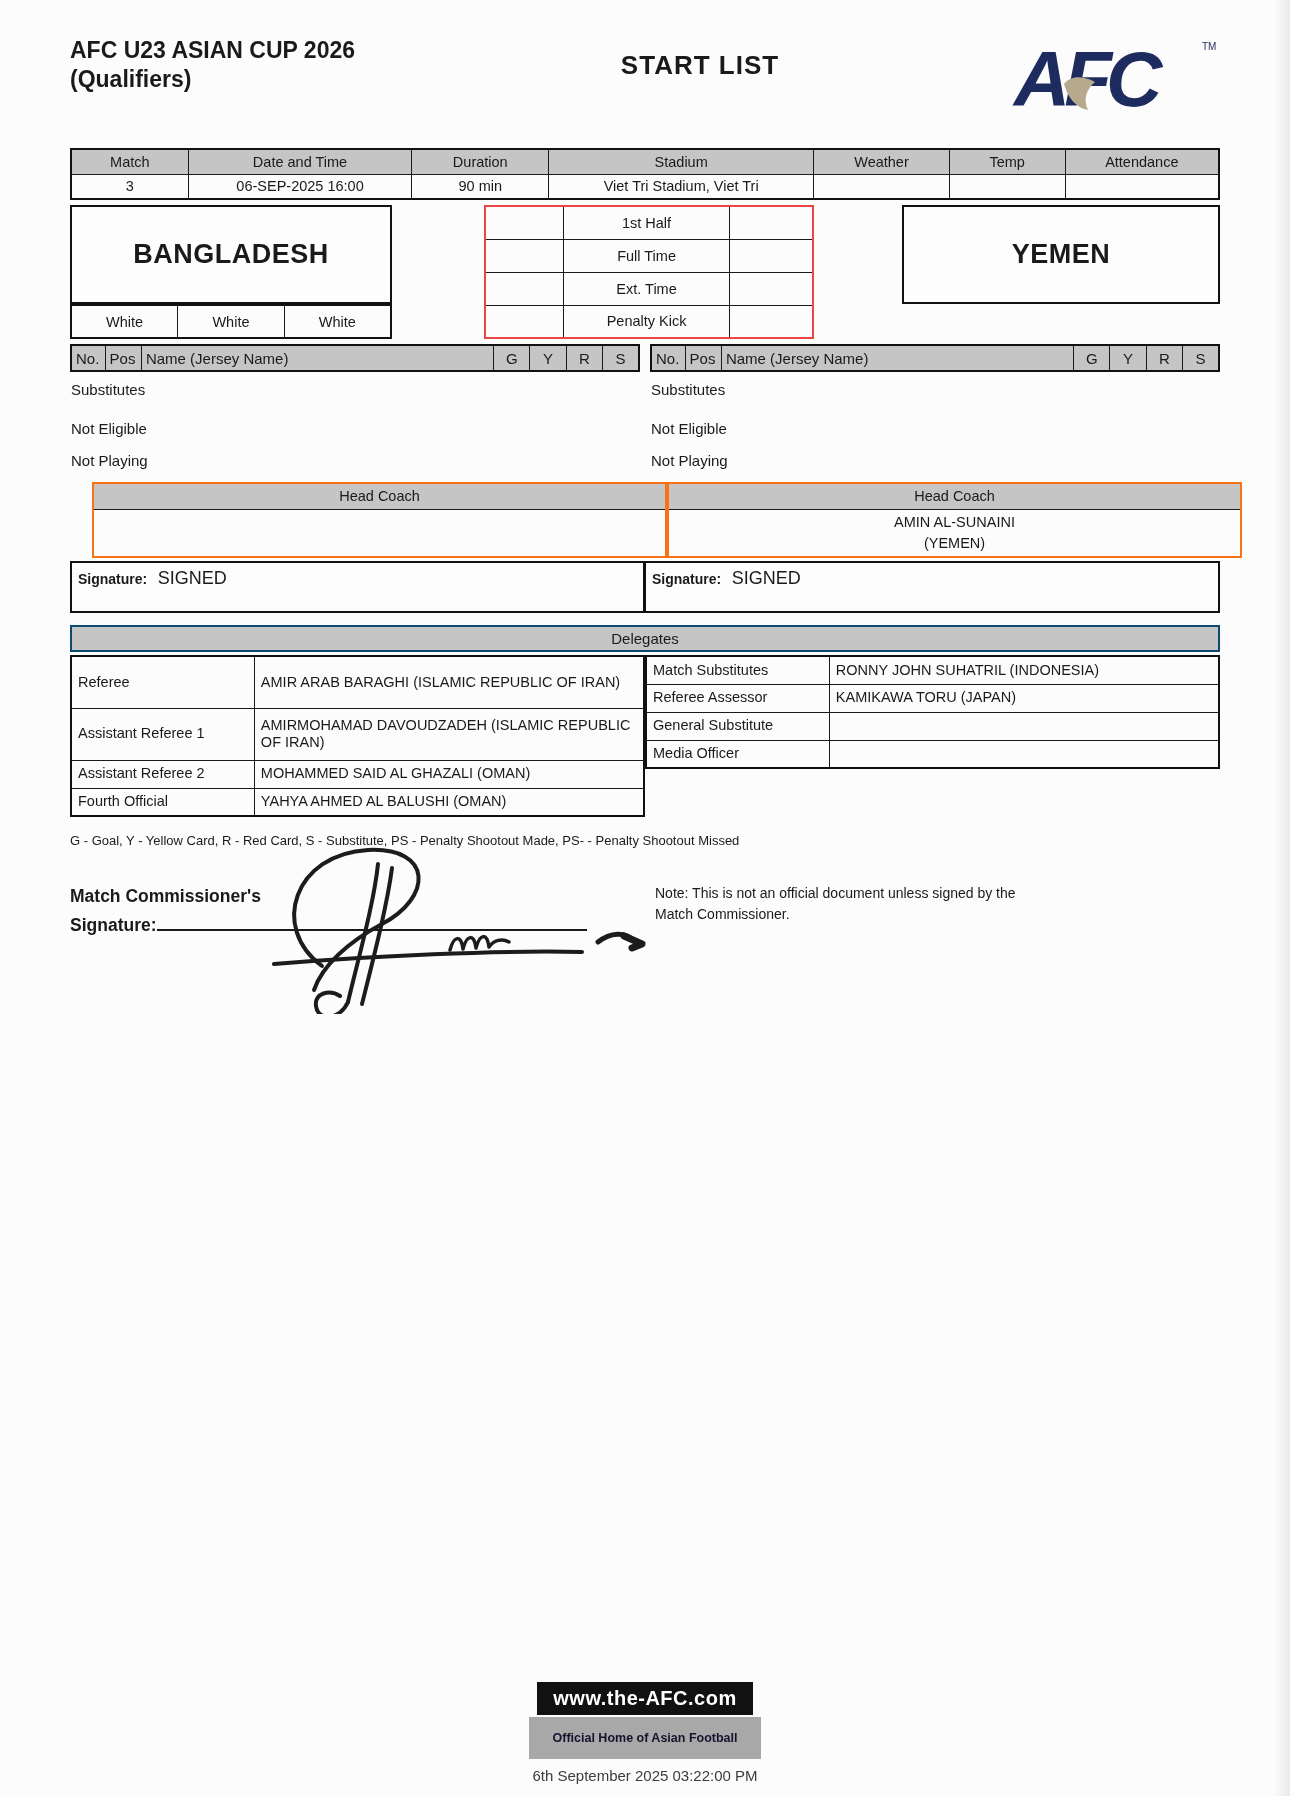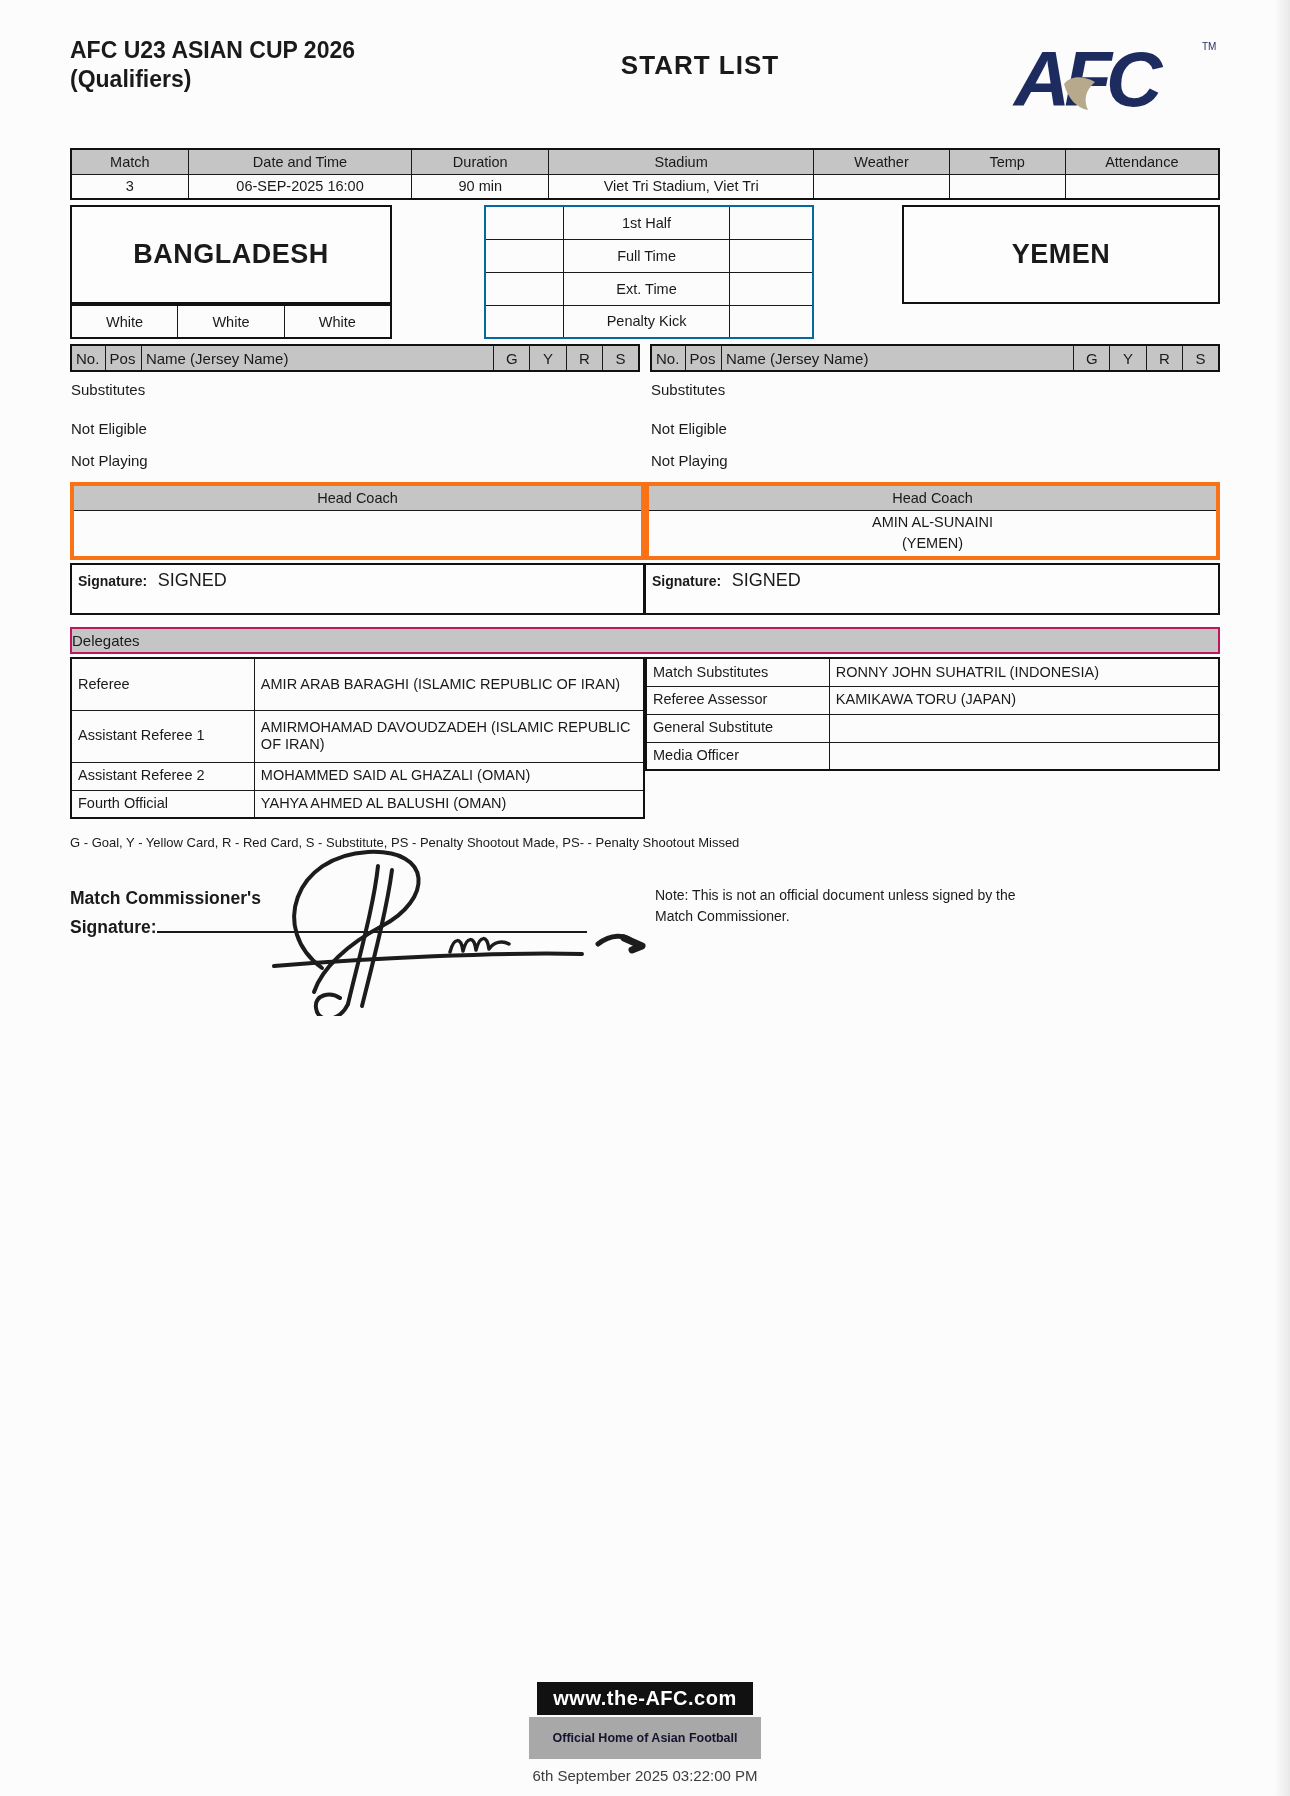--- a/index.html
+++ b/index.html
@@ -34,53 +34,53 @@
   
   .teams-grid{display:grid;margin-top:5px;
     grid-template-columns:322px 92px 330px 88px 318px;
     grid-template-rows:99px 33px;}
   .team-box{border:2px solid #111;display:flex;align-items:center;justify-content:center;
     font-size:27px;font-weight:bold;letter-spacing:.5px;background:#fdfdfd;}
   .home-box{grid-column:1;grid-row:1;}
   .away-box{grid-column:5;grid-row:1;}
   .mid-table{grid-column:3;grid-row:1/3;}
   .mid-table td{height:33px;text-align:center;font-size:14.5px;}
-  .mid-table{border:2px solid #0369a1;}
+  .mid-table{border:2px solid #ef4444;}
   .colors-table td{height:33px;text-align:center;font-size:14.5px;}
   .home-colors{grid-column:1;grid-row:2;}
   .away-colors{grid-column:5;grid-row:2;}
 
   
   .roster-row{display:flex;gap:10px;margin-top:7px;}
   .roster-col{width:570px;}
   .roster-table{border:2px solid #111;}
   .roster-table th{background:#c5c5c5;text-align:left;font-size:15px;height:26px;}
   .roster-table th.cstat{text-align:center;}
   .c-no{width:6%;}
   .c-pos{width:6.4%;}
   .c-name{width:62%;}
   .c-stat{width:6.4%;}
   .section-label{font-size:15px;margin:9px 0 7px 1px;}
   .plain-label{font-size:15px;margin:15px 0 0 1px;}
 
   
   .coach-row{display:flex;margin-top:13px;}
   .coach-half{width:575px;}
-  .coach-half table{border:4px solid #f97316;}
+  .coach-half table{border:2px solid #f97316;margin-left:22px;}
   .coach-head td{background:#c5c5c5;text-align:center;height:26px;font-size:14.5px;}
   .coach-body td{height:48px;text-align:center;font-size:14.5px;white-space:normal;line-height:1.45;}
   .sig-row{display:flex;margin-top:3px;}
   .sig-half{width:575px;border:2px solid #111;height:52px;padding:5px 6px;background:#fdfdfd;}
   .sig-half + .sig-half{border-left:1px solid #111;}
   .sig-label{font-size:14px;font-weight:bold;}
   .sig-value{font-size:18px;margin-left:6px;}
 
   
-  .delegates-head{margin-top:12px;border:2px solid #be185d;background:#c5c5c5;
-    font-size:15px;height:27px;line-height:24px;}
+  .delegates-head{margin-top:12px;border:2px solid #0c4a6e;background:#c5c5c5;
+    text-align:center;font-size:15px;height:27px;line-height:24px;}
   .delegates-row{display:flex;align-items:flex-start;margin-top:3px;}
   .dtable{border:2px solid #111;}
   .dtable-left{width:575px;}
   .dtable-right{width:575px;margin-left:0;}
   .dtable td{font-size:14.5px;white-space:normal;line-height:1.2;padding:2px 6px;}
   .d-role{width:32%;}
   .d-name{width:68%;}
   .row-h2 td{height:52px;}
   .row-h1 td{height:28px;}
 

